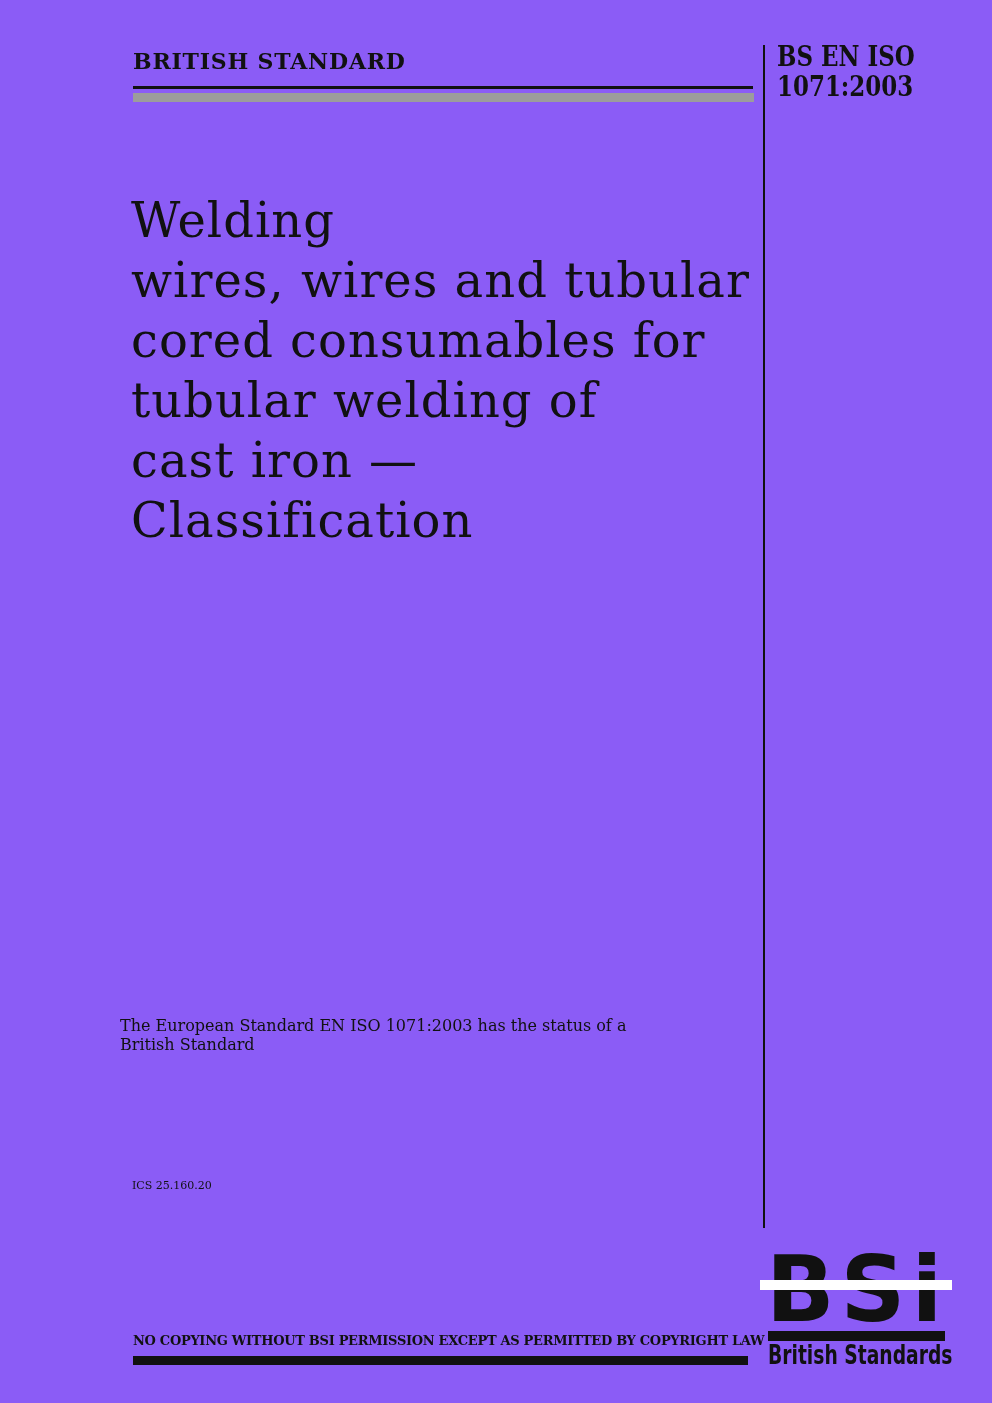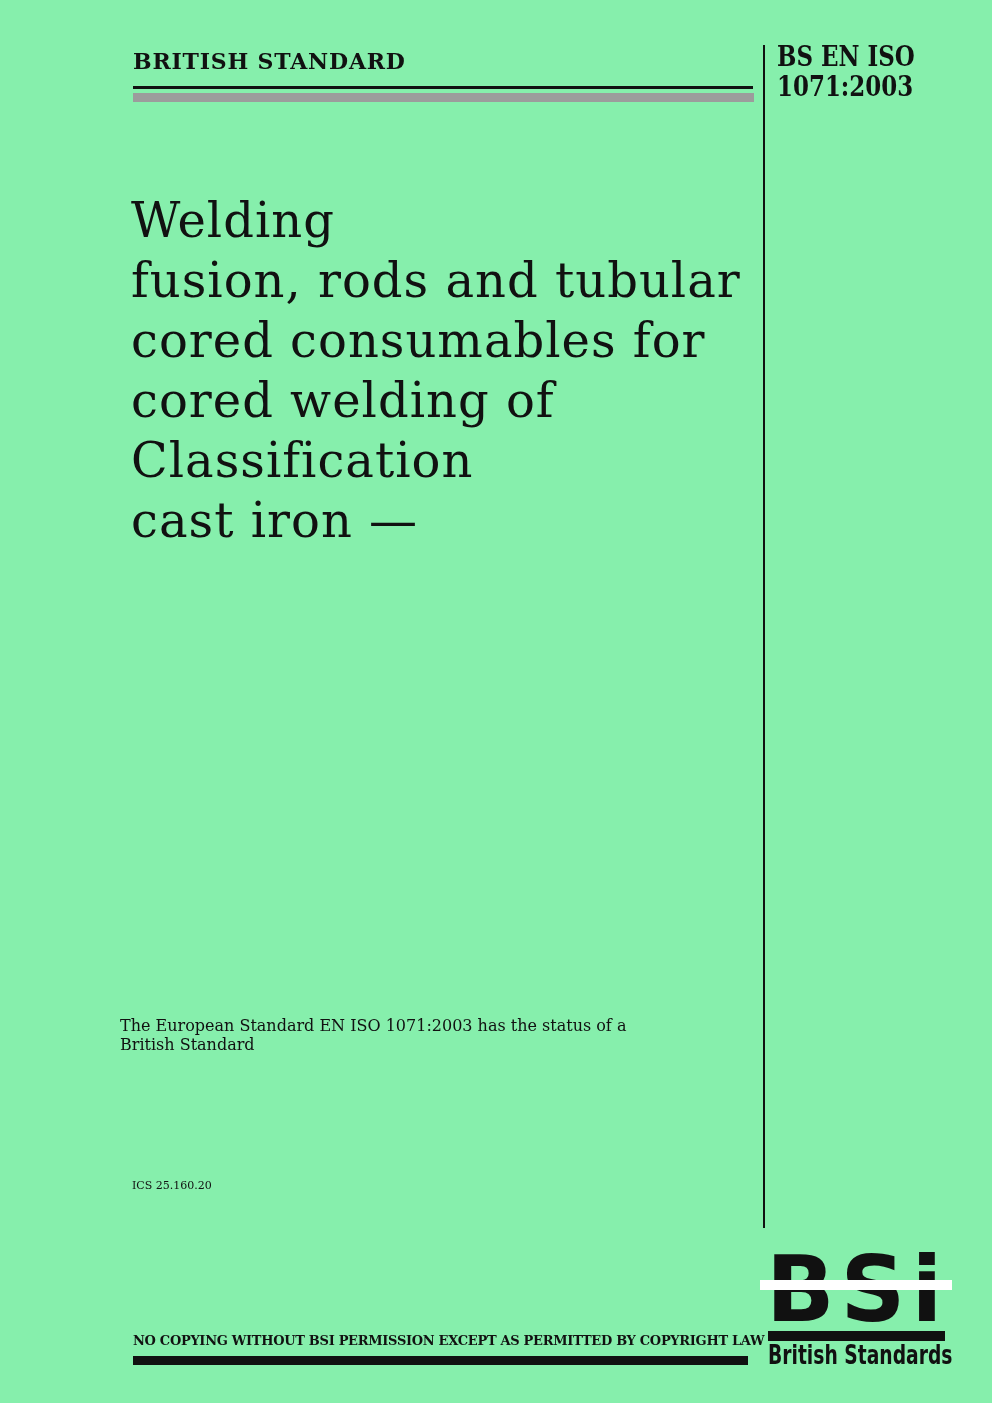--- a/index.html
+++ b/index.html
@@ -5,21 +5,21 @@
   html, body {
     margin: 0;
     padding: 0;
     background: #e8e8e8;
   }
   .page {
     position: relative;
     width: 992px;
     height: 1403px;
     margin: 0 auto;
-    background: #86efac;
+    background: #8b5cf6;
     overflow: hidden;
     color: #111111;
   }
   .serif  { font-family: "DejaVu Serif", "Liberation Serif", serif; }
   .sans   { font-family: "DejaVu Sans", "Liberation Sans", sans-serif; }
 
   .brand {
     position: absolute;
     left: 133px; top: 48px;
     font-size: 22px;
@@ -135,25 +135,25 @@
   <div class="rule-gray"></div>
   <div class="vline"></div>
 
   <div class="doc-ref serif">
     <div>BS EN ISO</div>
     <div>1071:2003</div>
   </div>
 
   <div class="title-block serif">
     <div>Welding</div>
-    <div>fusion, rods and tubular</div>
+    <div>wires, wires and tubular</div>
     <div>cored consumables for</div>
-    <div>cored welding of</div>
+    <div>tubular welding of</div>
+    <div>cast iron —</div>
     <div>Classification</div>
-    <div>cast iron —</div>
   </div>
 
   <div class="status-block serif">
     <div>The European Standard EN ISO 1071:2003 has the status of a</div>
     <div>British Standard</div>
   </div>
 
   <div class="ics serif">ICS 25.160.20</div>
 
   <div class="copyright-text serif">NO COPYING WITHOUT BSI PERMISSION EXCEPT AS PERMITTED BY COPYRIGHT LAW</div>

